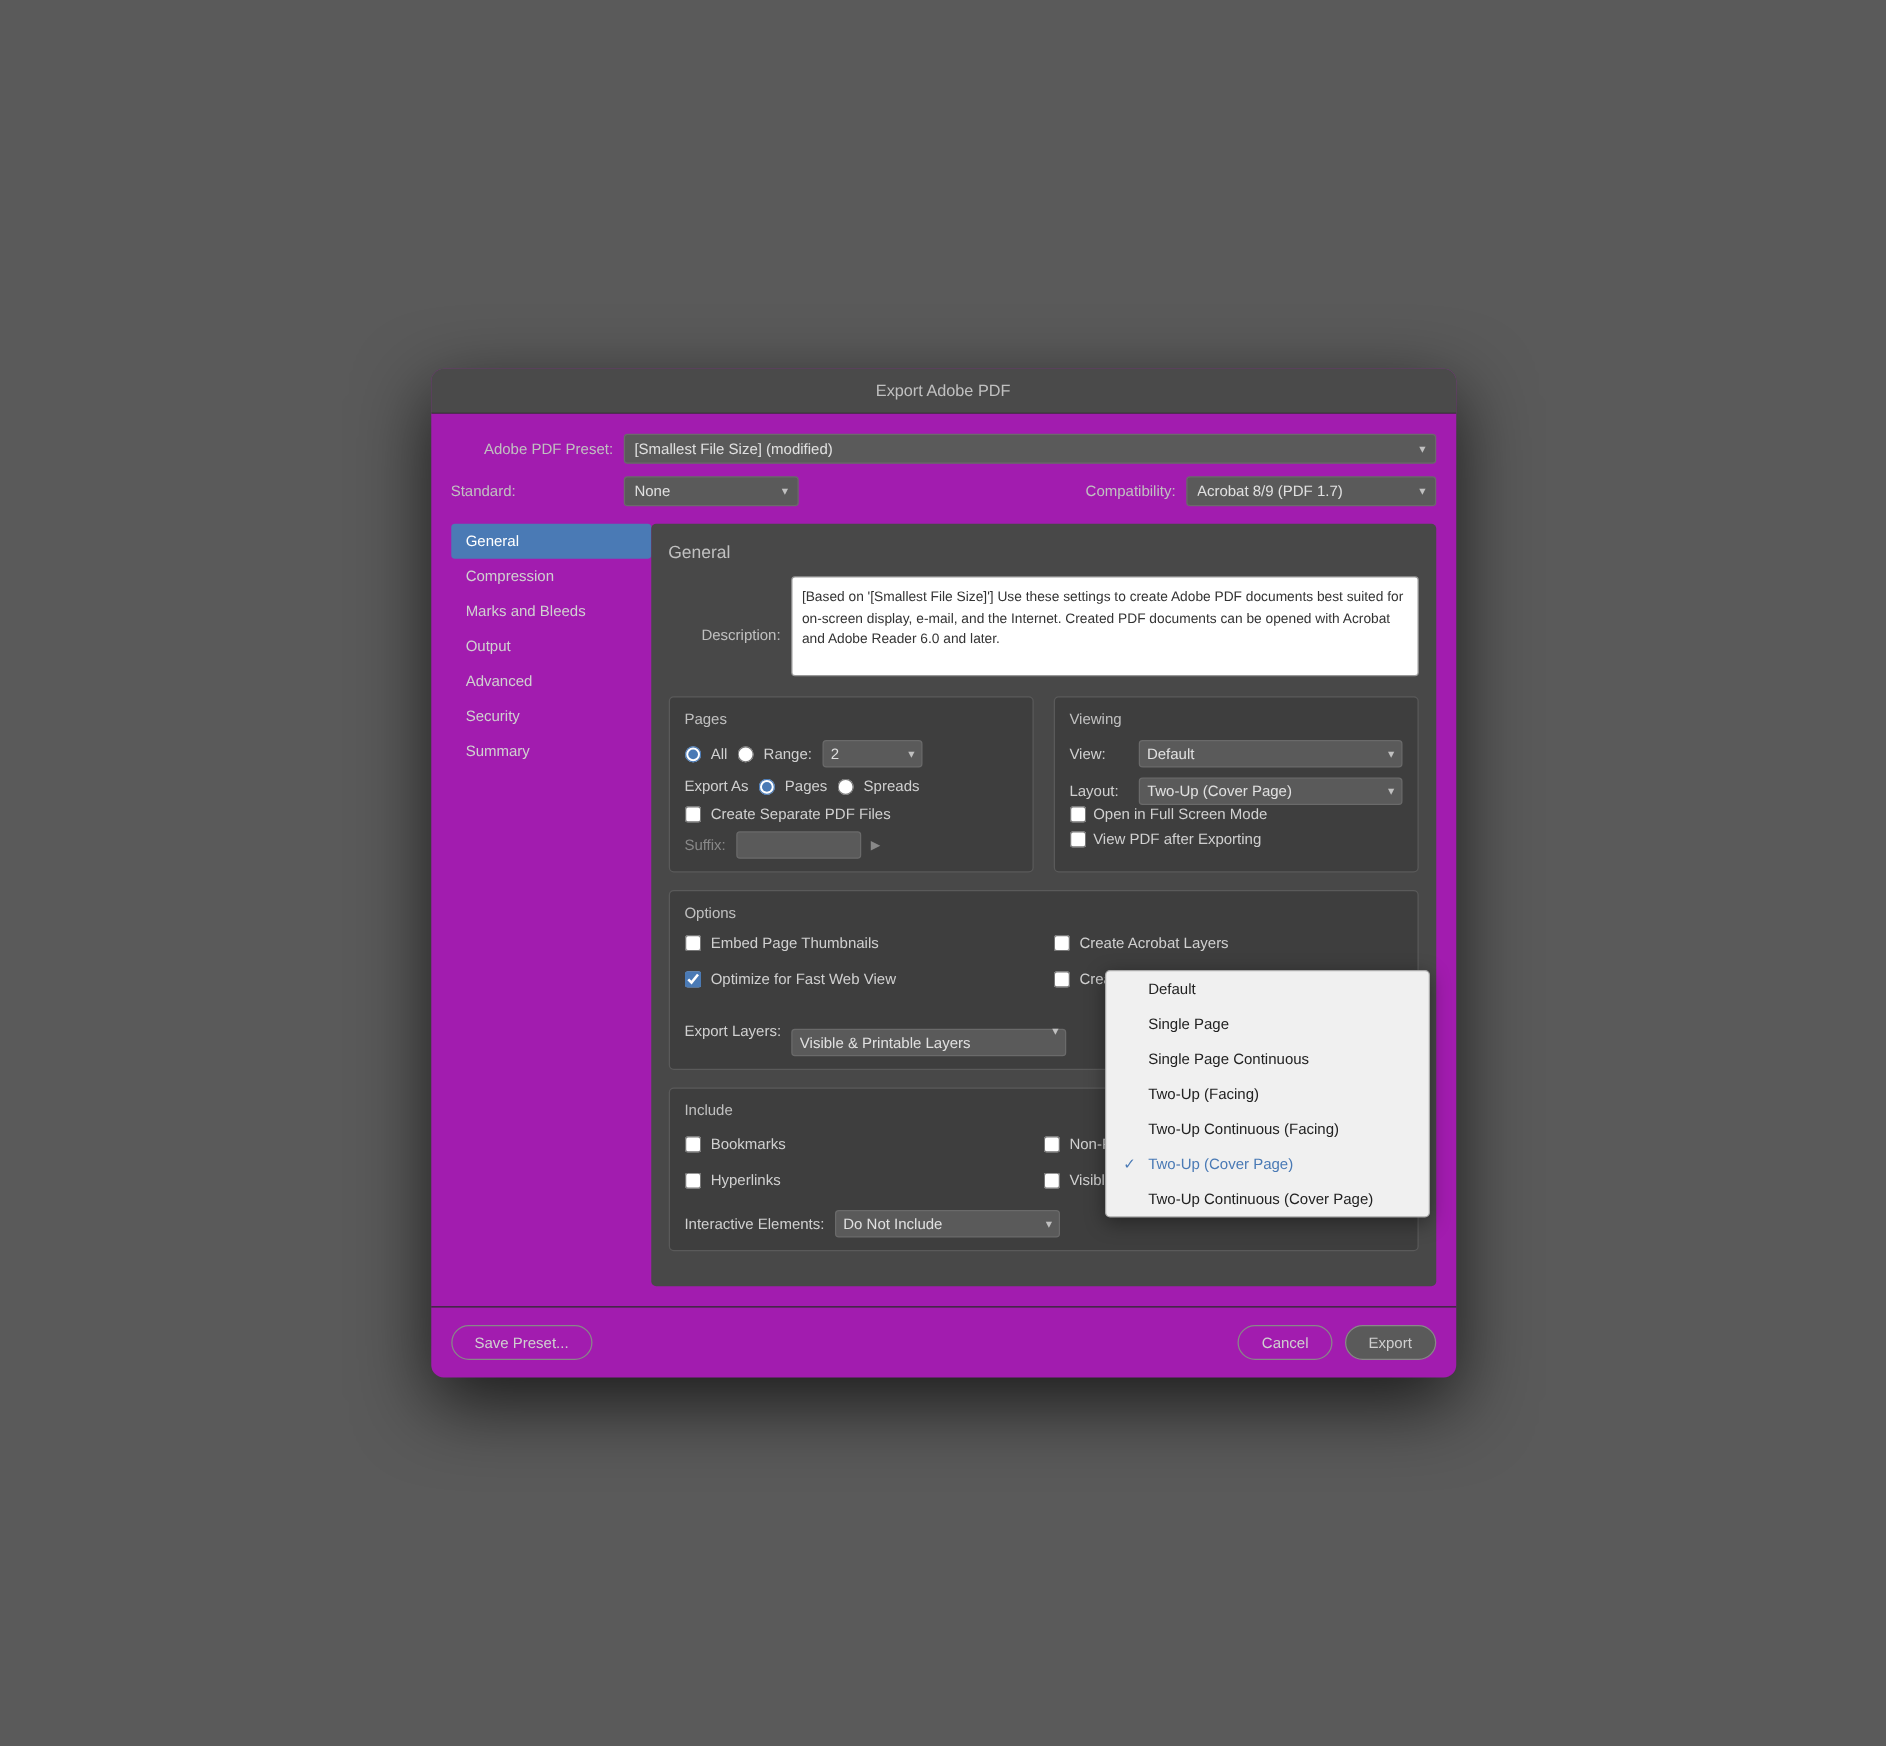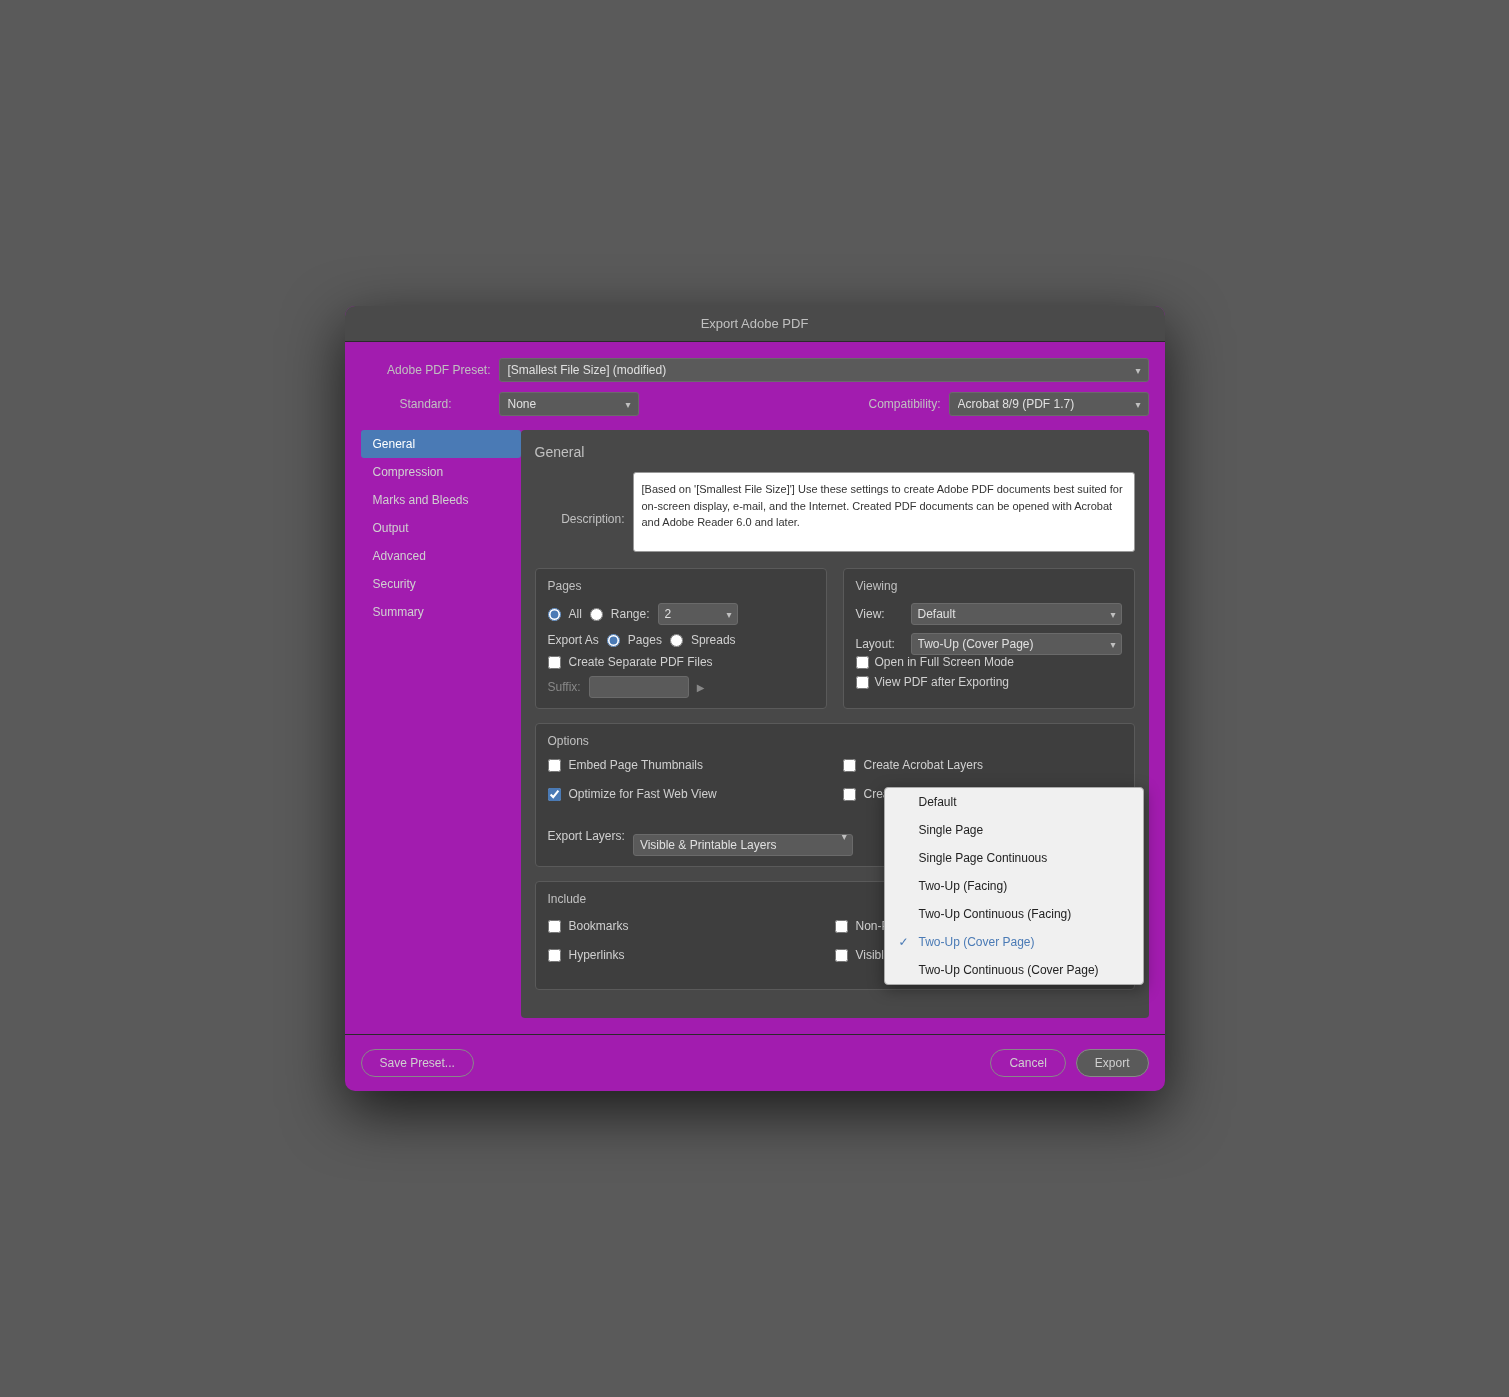--- a/index.html
+++ b/index.html
@@ -80,21 +80,21 @@
       margin-bottom: 14px;
     }
     .std-group {
       display: flex;
       align-items: center;
     }
     .std-label {
       color: #c0c0c0;
       font-size: 12px;
       width: 130px;
-      text-align: center;
+      text-align: left;
       margin-right: 8px;
     }
     .std-select-wrap {
       position: relative;
       width: 140px;
     }
     .std-select-wrap select {
       width: 100%;
       background: #5a5a5a;
       border: 1px solid #6a6a6a;
@@ -788,20 +788,29 @@
             </div>
             <div class="checkbox-row">
               <input type="checkbox" style="">
               <span class="checkbox-label">Hyperlinks</span>
             </div>
             <div class="checkbox-row">
               <input type="checkbox" style="">
               <span class="checkbox-label">Visible Guides and Grids</span>
             </div>
           </div>
+          <div class="interactive-row">
+            <span class="ie-label">Interactive Elements:</span>
+            <div class="ie-select-wrap">
+              <select>
+                <option selected="">Do Not Include</option>
+                <option>Include All</option>
+              </select>
+            </div>
+          </div>
         </div>
 
       </div>
     </div>
   </div>
 
   <div class="footer">
     <button class="btn">Save Preset...</button>
     <div class="footer-right">
       <button class="btn">Cancel</button>

